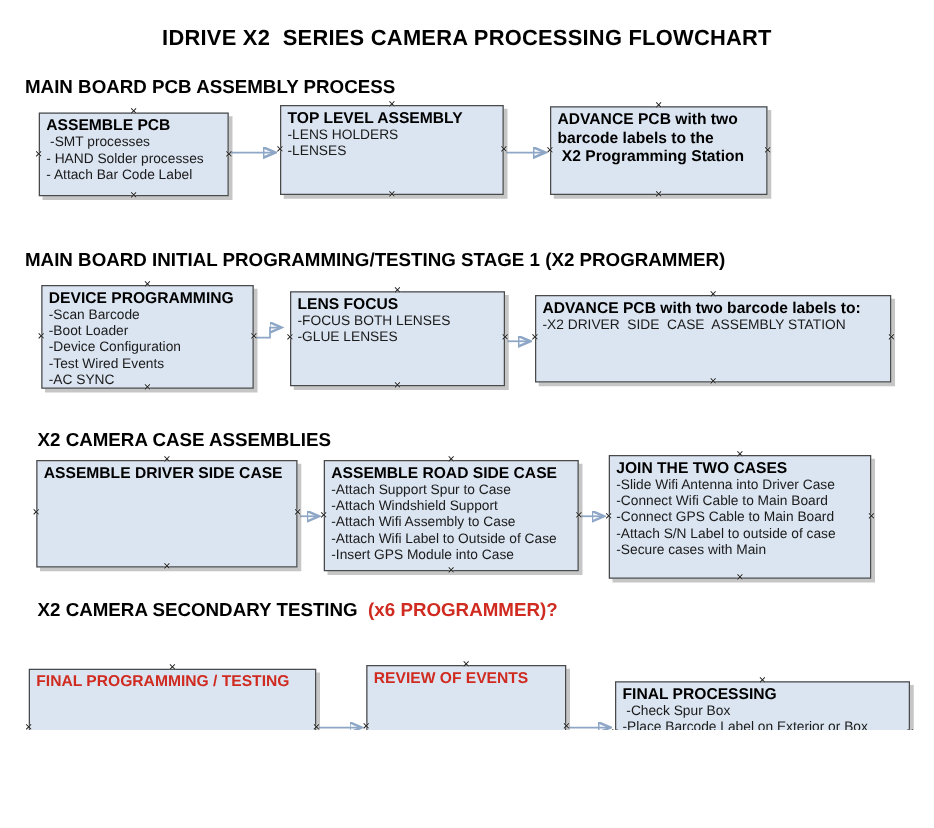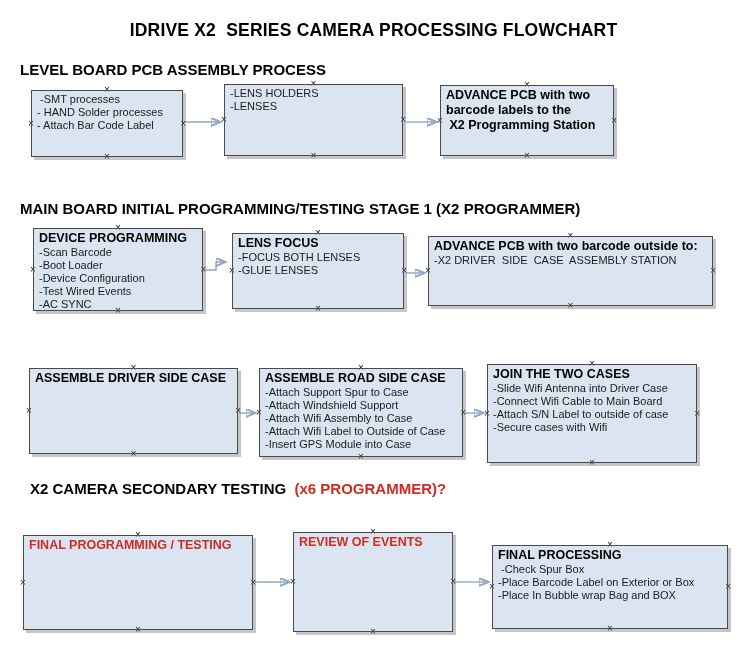--- a/index.html
+++ b/index.html
@@ -8,21 +8,21 @@
     --red: #d02b20;
     --arrow-line: #8fa7c7;
     --arrow-head: #44609f;
   }
   * { margin: 0; padding: 0; box-sizing: border-box; }
   html, body { background: #ffffff; }
   body { font-family: "Liberation Sans", sans-serif; }
   .canvas {
     position: relative;
     width: 747px;
-    height: 662px;
+    height: 584px;
     background: #ffffff;
     overflow: hidden;
   }
   .page-title {
     position: absolute;
     top: 20px; left: 0;
     width: 747px;
     text-align: center;
     font-size: 17.5px;
     font-weight: bold;
@@ -84,52 +84,55 @@
     stroke-width: 1.4;
   }
 </style>
 </head>
 <body>
 
 <div class="canvas">
 
   <div class="page-title">IDRIVE X2  SERIES CAMERA PROCESSING FLOWCHART</div>
 
-  <div class="sec-heading" style="left:20px; top:61px;"><span>LEVEL BOARD PCB ASSEMBLY PROCESS</span><span class="suffix"></span></div>
+  <div class="sec-heading" style="left:20px; top:61px;"><span>MAIN BOARD PCB ASSEMBLY PROCESS</span><span class="suffix"></span></div>
   <div class="sec-heading" style="left:20px; top:200px;"><span>MAIN BOARD INITIAL PROGRAMMING/TESTING STAGE 1 (X2 PROGRAMMER)</span><span class="suffix"></span></div>
+  <div class="sec-heading" style="left:30px; top:344px;"><span>X2 CAMERA CASE ASSEMBLIES</span><span class="suffix"></span></div>
   <div class="sec-heading" style="left:30px; top:480px;"><span>X2 CAMERA SECONDARY TESTING </span><span class="suffix"> (x6 PROGRAMMER)?</span></div>
 
   <svg class="connectors" viewBox="0 0 747 662">
     <defs>
       <marker id="ah" markerWidth="8" markerHeight="8" refX="6" refY="3" orient="auto">
         <path d="M0,0 L7,3 L0,6 Z" fill="#44609f" stroke="none"></path>
       </marker>
     </defs>
     <path d="M184,122 H219" marker-end="url(#ah)"></path>
     <path d="M405,122 H435" marker-end="url(#ah)"></path>
     <path d="M205,270 h11 v-8 h8" marker-end="url(#ah)"></path>
     <path d="M406,273 H423" marker-end="url(#ah)"></path>
     <path d="M240,413 H254" marker-end="url(#ah)"></path>
     <path d="M465,413 H482" marker-end="url(#ah)"></path>
     <path d="M255,582 H288" marker-end="url(#ah)"></path>
     <path d="M455,582 H487" marker-end="url(#ah)"></path>
   </svg>
 
   <div class="fc-box" style="left:31px; top:90px; width:152px; height:67px;">
+    <div class="box-title">ASSEMBLE PCB</div>
     <div>
         <div class="box-item"> -SMT processes</div>
         <div class="box-item">- HAND Solder processes</div>
         <div class="box-item">- Attach Bar Code Label</div>
       </div>
   <span class="handle h-top">×</span>
       <span class="handle h-bottom">×</span>
       <span class="handle h-left">×</span>
       <span class="handle h-right">×</span>
     </div>
   <div class="fc-box" style="left:224px; top:84px; width:179px; height:72px;">
+    <div class="box-title">TOP LEVEL ASSEMBLY</div>
     <div>
         <div class="box-item">-LENS HOLDERS</div>
         <div class="box-item">-LENSES</div>
       </div>
   <span class="handle h-top">×</span>
       <span class="handle h-bottom">×</span>
       <span class="handle h-left">×</span>
       <span class="handle h-right">×</span>
     </div>
   <div class="fc-box" style="left:440px; top:85px; width:174px; height:71px;">
@@ -162,21 +165,21 @@
     <div>
         <div class="box-item">-FOCUS BOTH LENSES</div>
         <div class="box-item">-GLUE LENSES</div>
       </div>
   <span class="handle h-top">×</span>
       <span class="handle h-bottom">×</span>
       <span class="handle h-left">×</span>
       <span class="handle h-right">×</span>
     </div>
   <div class="fc-box" style="left:428px; top:236px; width:285px; height:70px;">
-    <div class="box-title">ADVANCE PCB with two barcode outside to:</div>
+    <div class="box-title">ADVANCE PCB with two barcode labels to:</div>
     <div>
         <div class="box-item">-X2 DRIVER  SIDE  CASE  ASSEMBLY STATION</div>
       </div>
   <span class="handle h-top">×</span>
       <span class="handle h-bottom">×</span>
       <span class="handle h-left">×</span>
       <span class="handle h-right">×</span>
     </div>
 
   <div class="fc-box" style="left:29px; top:368px; width:209px; height:86px;">
@@ -198,22 +201,23 @@
   <span class="handle h-top">×</span>
       <span class="handle h-bottom">×</span>
       <span class="handle h-left">×</span>
       <span class="handle h-right">×</span>
     </div>
   <div class="fc-box" style="left:487px; top:364px; width:210px; height:99px;">
     <div class="box-title">JOIN THE TWO CASES</div>
     <div>
         <div class="box-item">-Slide Wifi Antenna into Driver Case</div>
         <div class="box-item">-Connect Wifi Cable to Main Board</div>
+        <div class="box-item">-Connect GPS Cable to Main Board</div>
         <div class="box-item">-Attach S/N Label to outside of case</div>
-        <div class="box-item">-Secure cases with Wifi</div>
+        <div class="box-item">-Secure cases with Main</div>
       </div>
   <span class="handle h-top">×</span>
       <span class="handle h-bottom">×</span>
       <span class="handle h-left">×</span>
       <span class="handle h-right">×</span>
     </div>
 
   <div class="fc-box red" style="left:23px; top:535px; width:230px; height:95px;">
     <div class="box-title">FINAL PROGRAMMING / TESTING</div>
   <span class="handle h-top">×</span>

